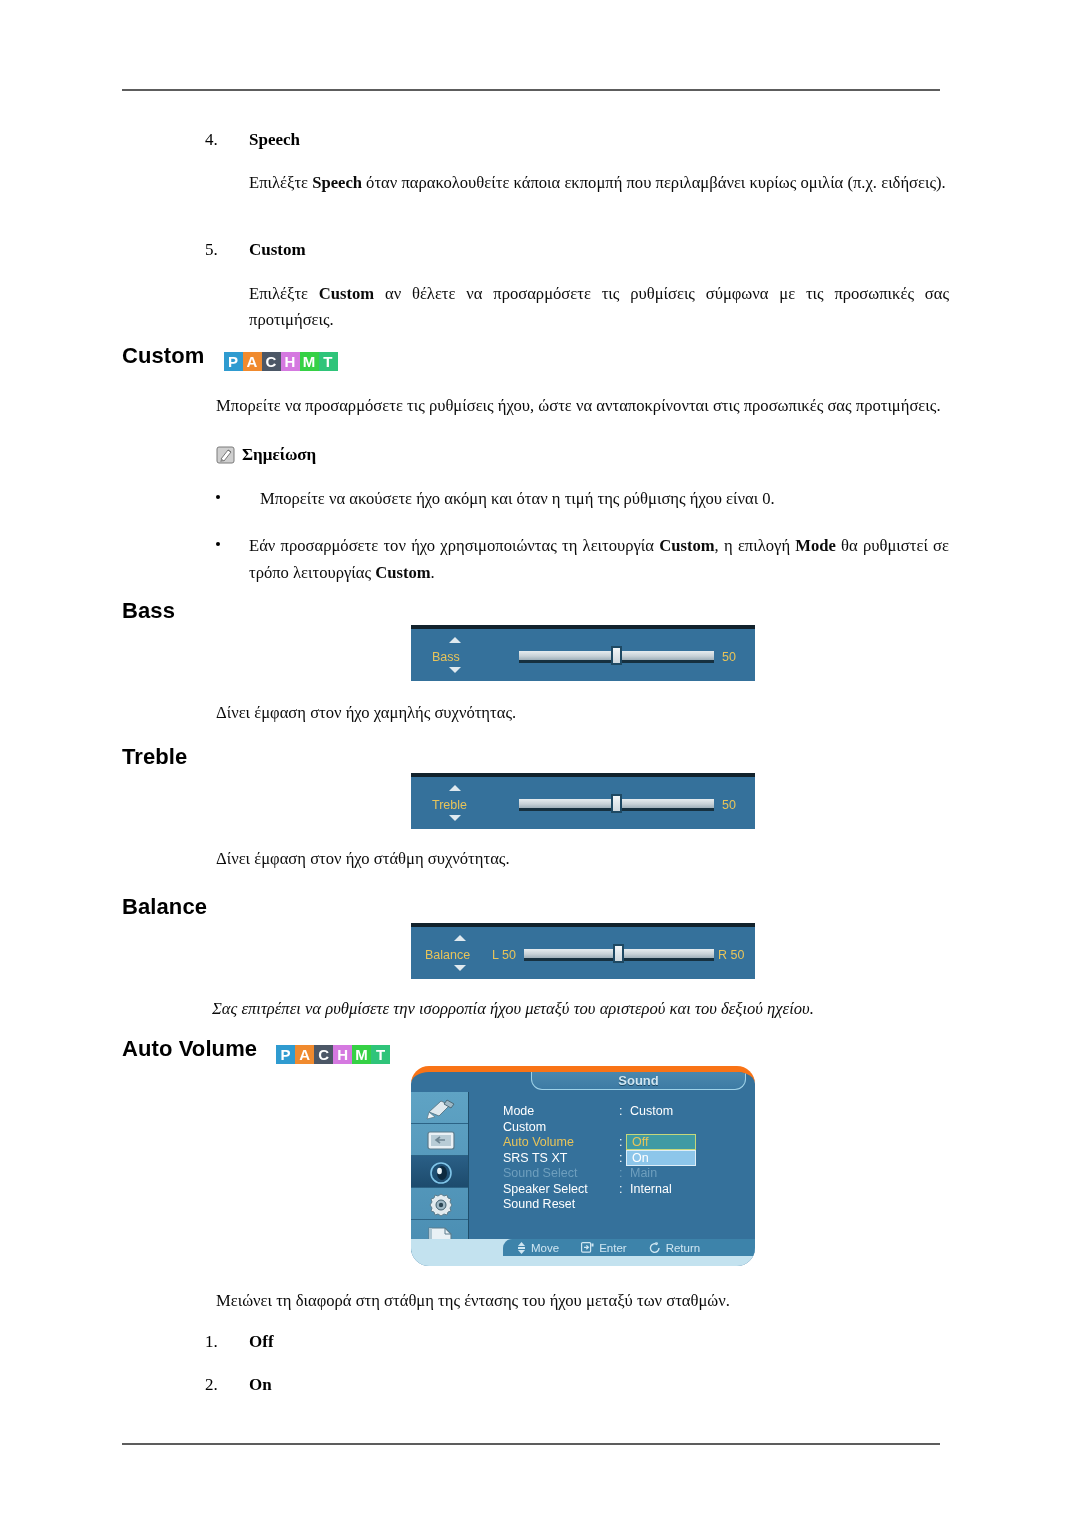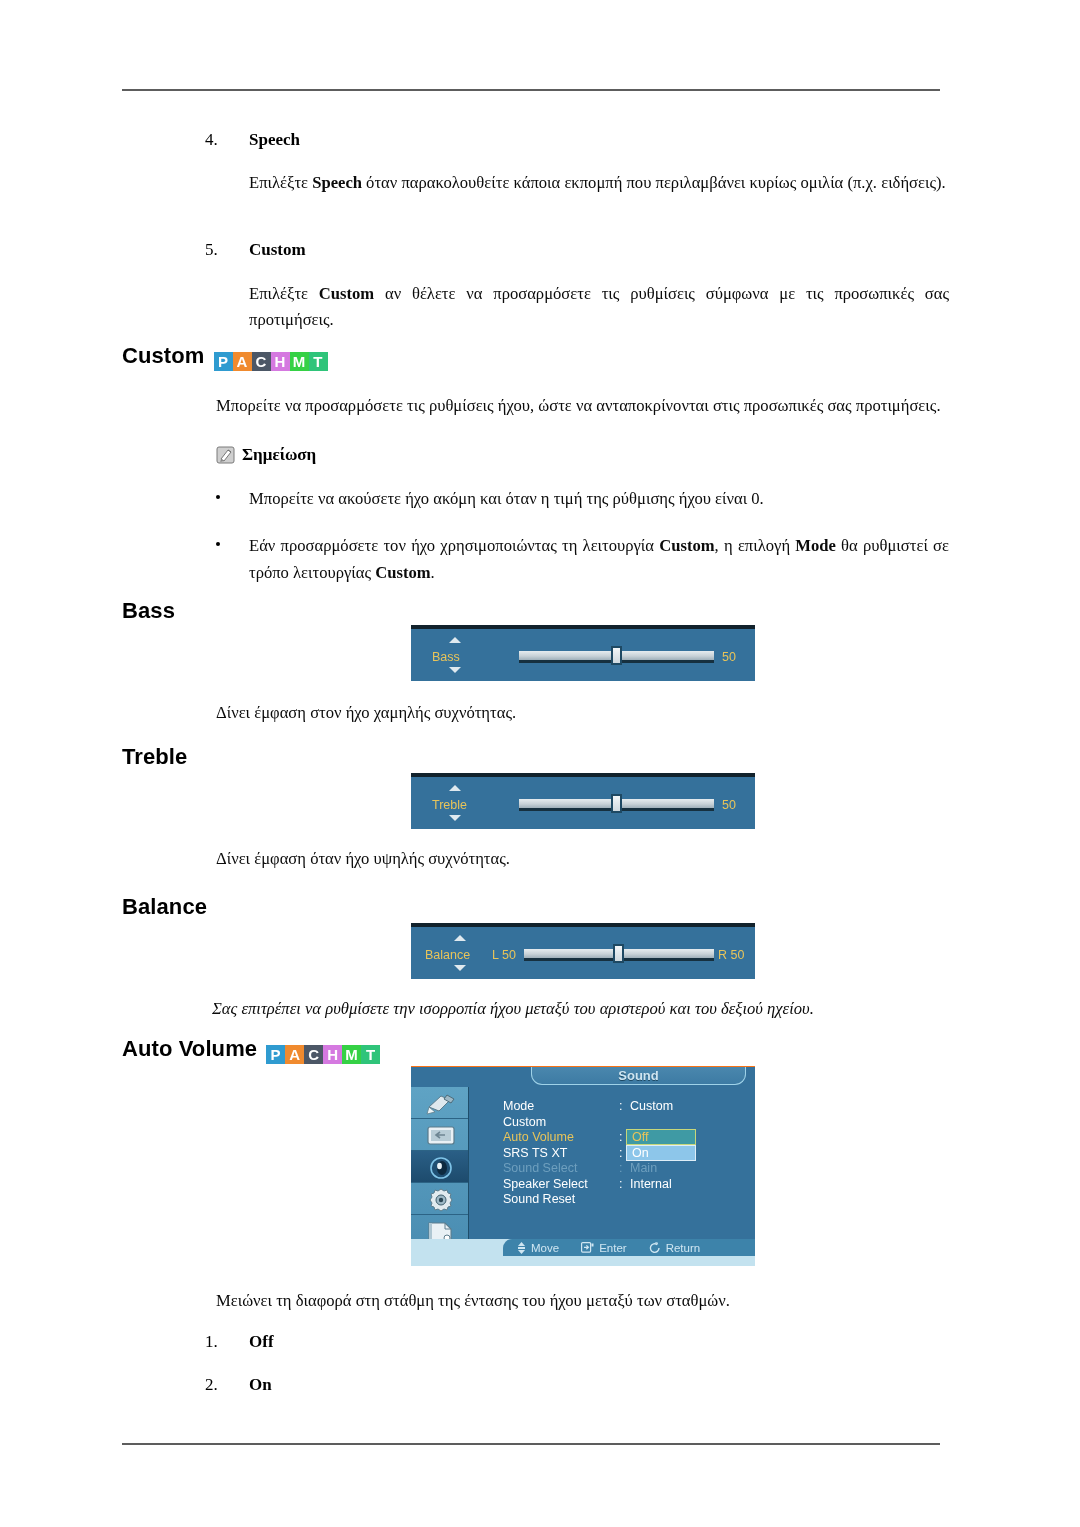--- a/index.html
+++ b/index.html
@@ -84,21 +84,21 @@
     font-weight: bold;
     color: #000;
     letter-spacing: 0.1px;
     white-space: nowrap;
   }
 
   
   .badges {
     display: inline-block;
     vertical-align: 2px;
-    margin-left: 9px;
+    margin-left: 19px;
     white-space: nowrap;
     font-size: 0;
   }
   .badge {
     display: inline-block;
     width: 19px;
     height: 19px;
     line-height: 19px;
     text-align: center;
     font-family: "Liberation Sans", sans-serif;
@@ -196,24 +196,25 @@
     border: 2px solid #1e4963;
     box-sizing: border-box;
   }
 
   
   .osd-menu {
     position: absolute;
     width: 344px;
     height: 200px;
     background: #35719b;
-    border-top: 1px solid #f97316;
+    border-top: 6px solid #f97316;
     box-sizing: border-box;
     overflow: hidden;
     font-family: "Liberation Sans", sans-serif;
+    border-radius: 18px;
   }
   .osd-title-bar {
     position: absolute;
     left: 0; top: 0;
     width: 344px;
     height: 20px;
   }
   .osd-title-pill {
     position: absolute;
     left: 120px; top: 0px;
@@ -369,21 +370,21 @@
         <path d="M5 13 L12 4 L15 6 L8 15 Z" fill="#ffffff" stroke="#6b6b6b" stroke-width="0.9"></path>
         <path d="M5 13 L8 15 L4.2 16 Z" fill="#8a8a8a"></path>
         <line x1="12" y1="4" x2="15" y2="6" stroke="#6b6b6b" stroke-width="0.8"></line>
       </svg>
     </span>
     <span class="note-label">Σημείωση</span>
   </div>
 
   <div class="bullet-row" style="left:216px; top:485px; width:733px;">
     <span class="bullet-dot"></span>
-    <span class="bullet-text" style="width:700px;">Μπορείτε να ακούσετε ήχο ακόμη και όταν η τιμή της ρύθμισης ήχου είναι 0.</span>
+    <span class="bullet-text" style="width:700px;margin-left:11px;">Μπορείτε να ακούσετε ήχο ακόμη και όταν η τιμή της ρύθμισης ήχου είναι 0.</span>
   </div>
 
   <div class="bullet-row" style="left:216px; top:532px; width:733px;">
     <span class="bullet-dot"></span>
     <span class="bullet-text" style="width:700px;">
       <span>Εάν προσαρμόσετε τον ήχο χρησιμοποιώντας τη λειτουργία </span><b>Custom</b><span>, η επιλογή </span><b>Mode</b><span> θα ρυθμιστεί σε τρόπο λειτουργίας </span><b>Custom</b><span>.</span>
     </span>
   </div>
 
   <div class="sec-head" style="left:122px; top:598px;">Bass</div>
@@ -403,21 +404,21 @@
 
   <div class="osd-slider" style="left:411px; top:773px;">
     <span class="arrow-up" style="left:38px; top:8px;"></span>
     <span class="arrow-down" style="left:38px; top:38px;"></span>
     <span class="sl-label" style="left:21px; top:21px;">Treble</span>
     <span class="track" style="left:108px; top:22px; width:195px;"></span>
     <span class="thumb" style="left:200px; top:17px;"></span>
     <span class="sl-value" style="left:311px; top:21px;">50</span>
   </div>
 
-  <div class="para" style="left:216px; top:846px; width:733px;">Δίνει έμφαση όταν ήχο υψηλής συχνότητας.</div>
+  <div class="para" style="left:216px; top:846px; width:733px;">Δίνει έμφαση στον ήχο στάθμη συχνότητας.</div>
 
   <div class="sec-head" style="left:122px; top:894px;">Balance</div>
 
   <div class="osd-slider" style="left:411px; top:923px;">
     <span class="arrow-up" style="left:43px; top:8px;"></span>
     <span class="arrow-down" style="left:43px; top:38px;"></span>
     <span class="sl-label" style="left:14px; top:21px;">Balance</span>
     <span class="sl-label" style="left:81px; top:21px;text-align:center;">L  50</span>
     <span class="track" style="left:113px; top:22px; width:190px;"></span>
     <span class="thumb" style="left:202px; top:17px;"></span>

